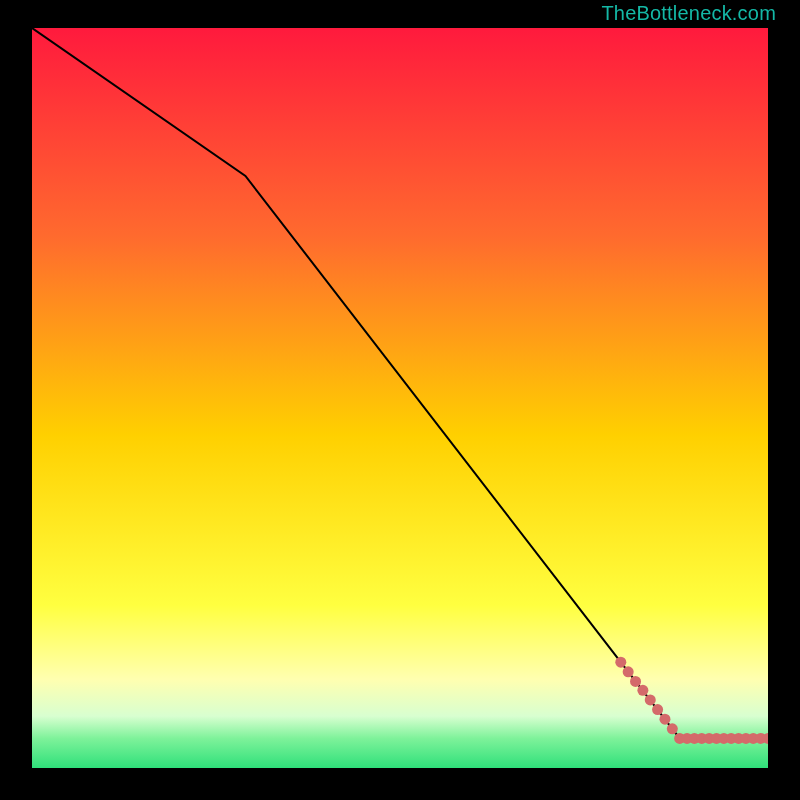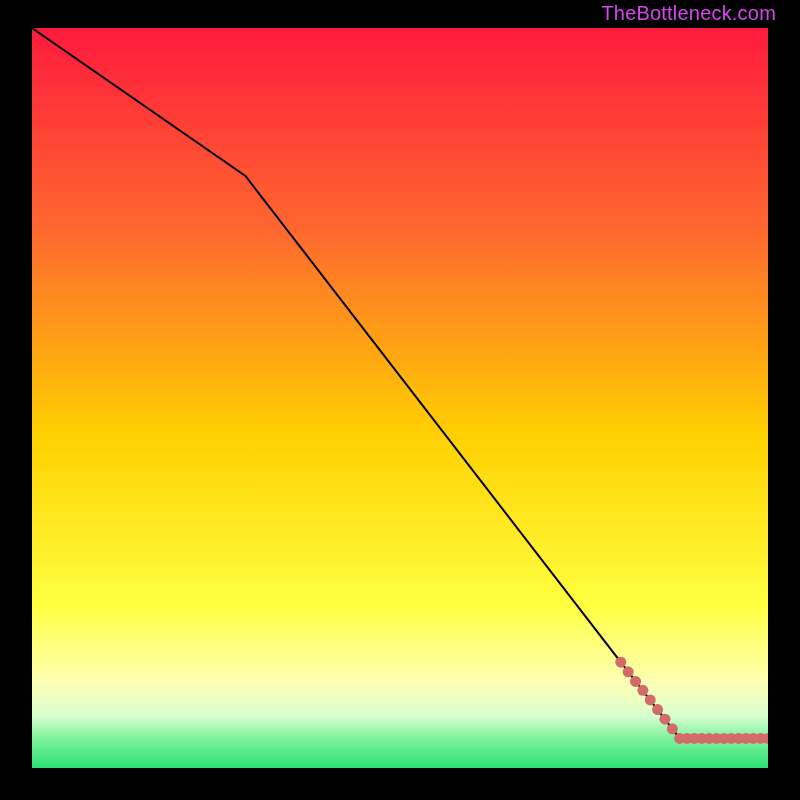--- a/index.html
+++ b/index.html
@@ -14,21 +14,21 @@
   .frame {
     position: relative;
     width: 800px;
     height: 800px;
     background: #000;
   }
   .attribution {
     position: absolute;
     top: 2px;
     right: 24px;
-    color: #d946ef;
+    color: #14b8a6;
     font-size: 20px;
     font-weight: 500;
     letter-spacing: 0.2px;
   }
   .plot {
     position: absolute;
     left: 32px;
     top: 28px;
     width: 736px;
     height: 740px;

